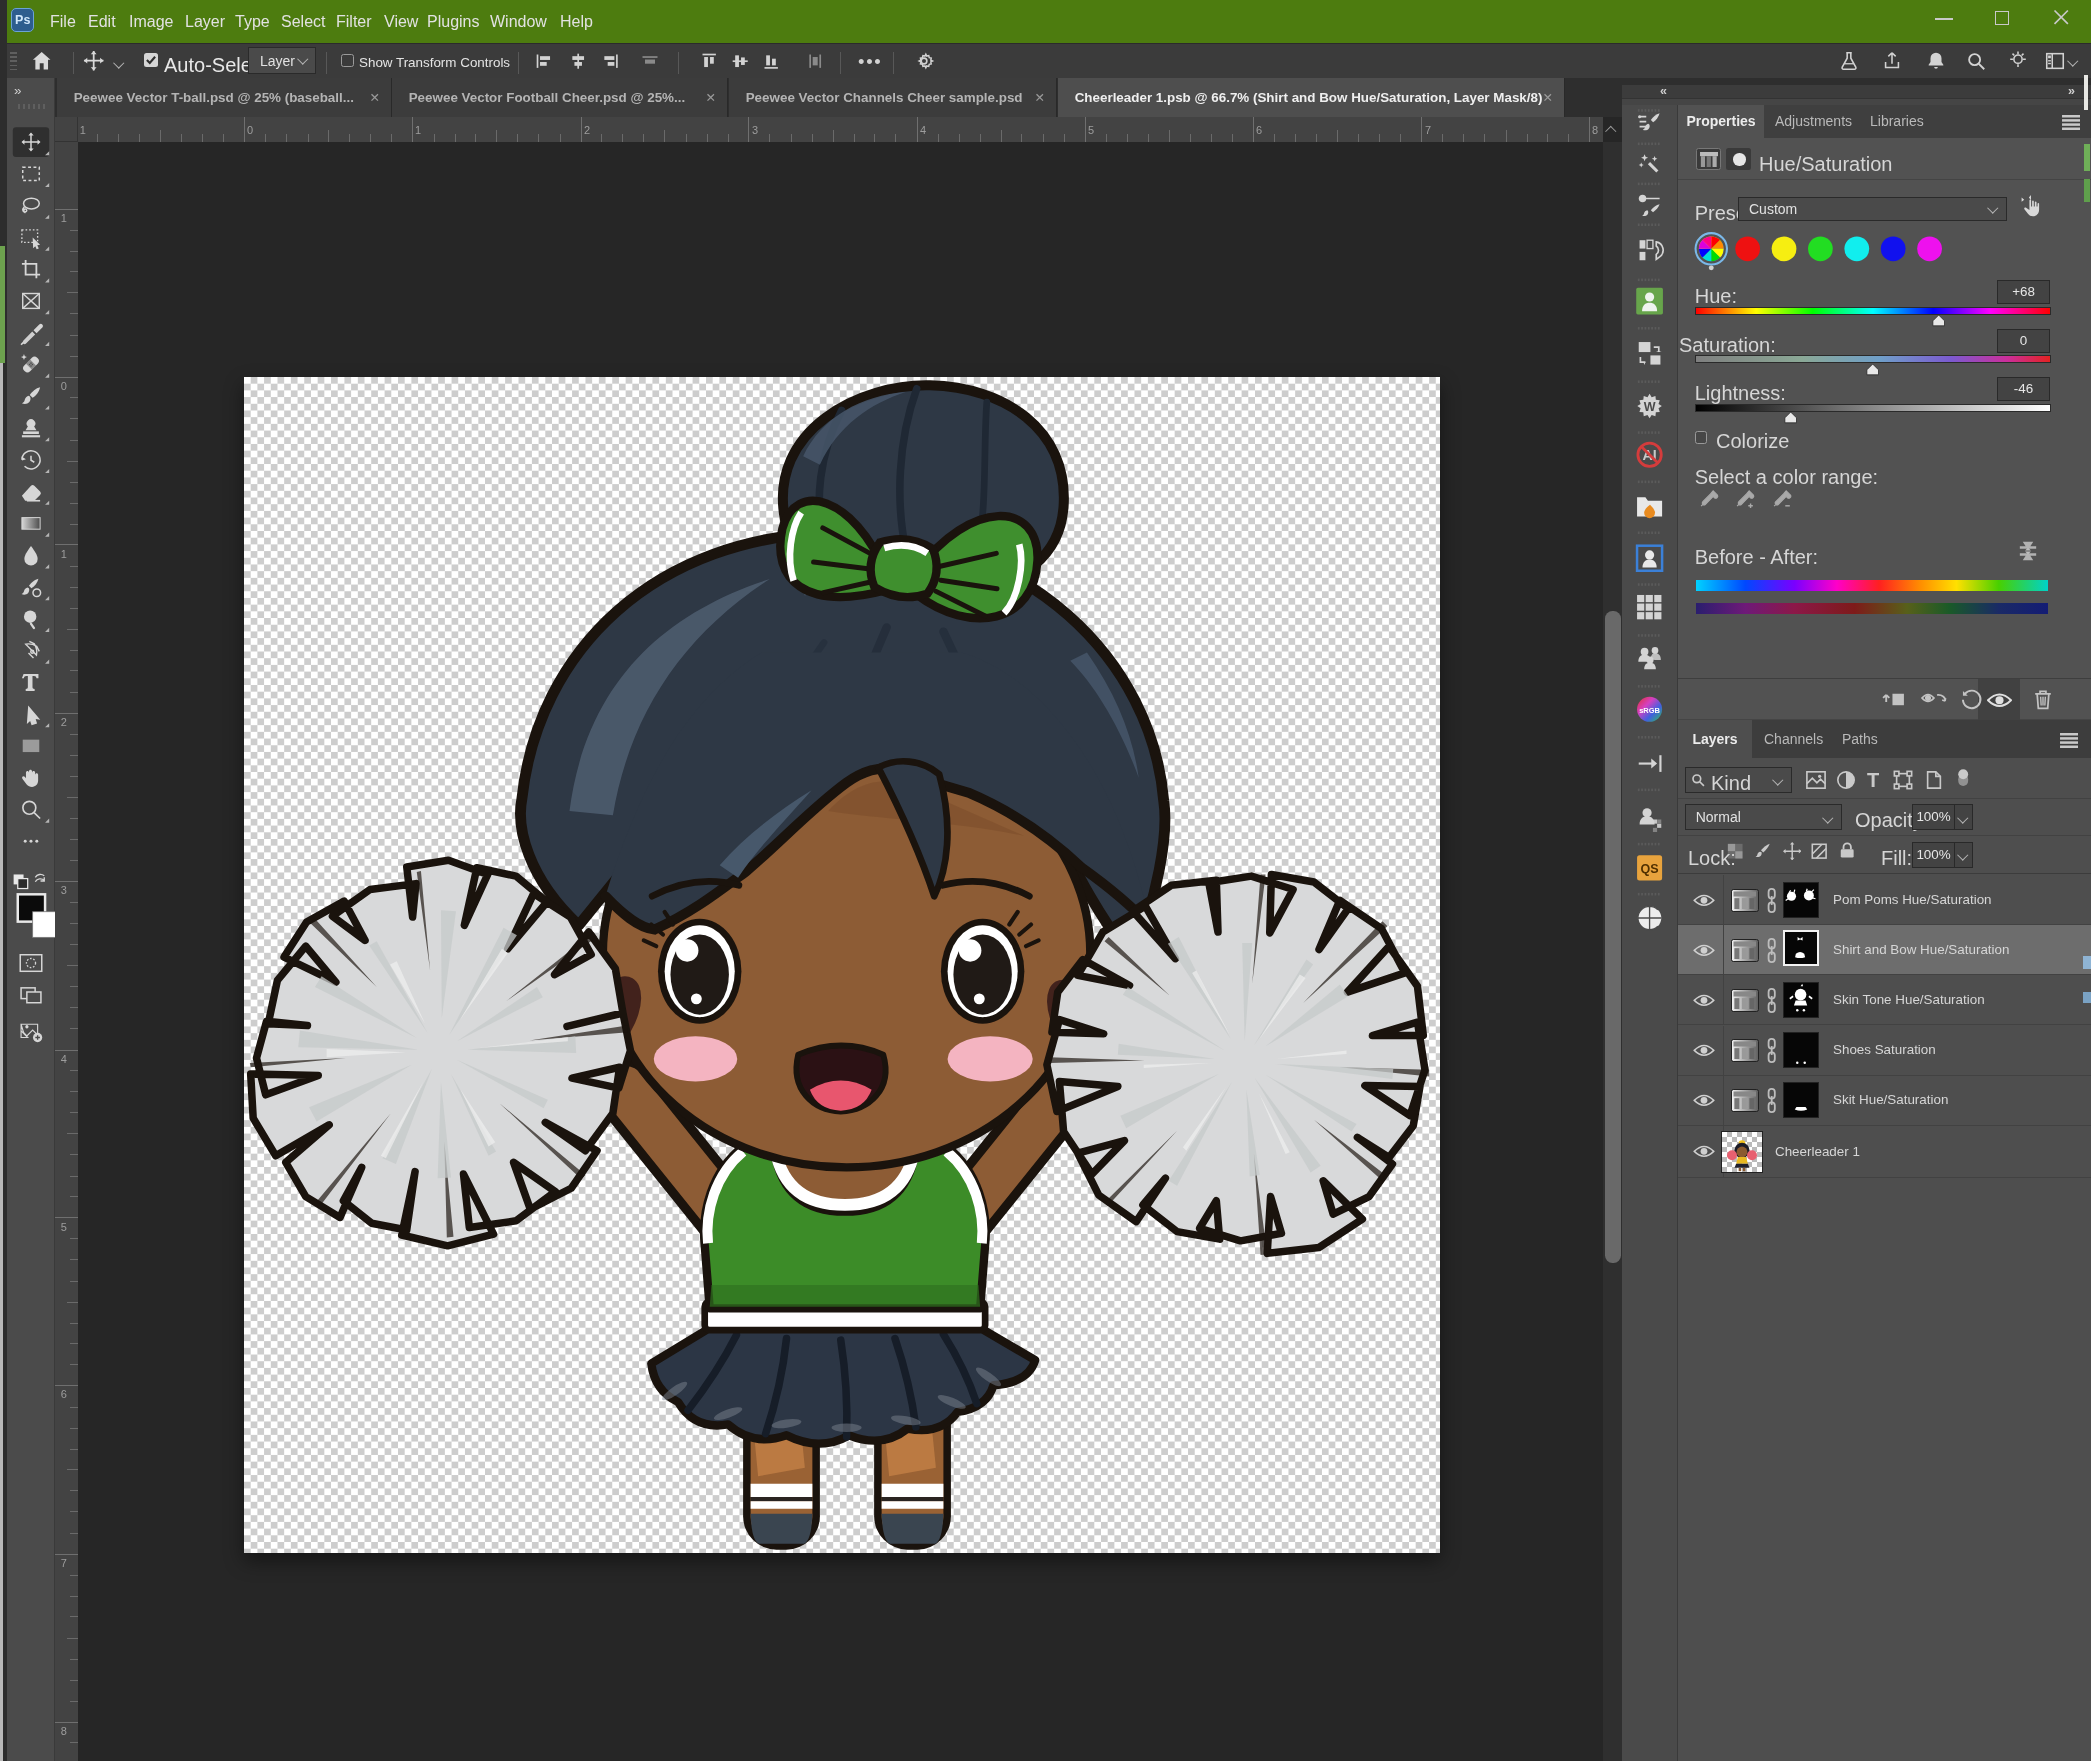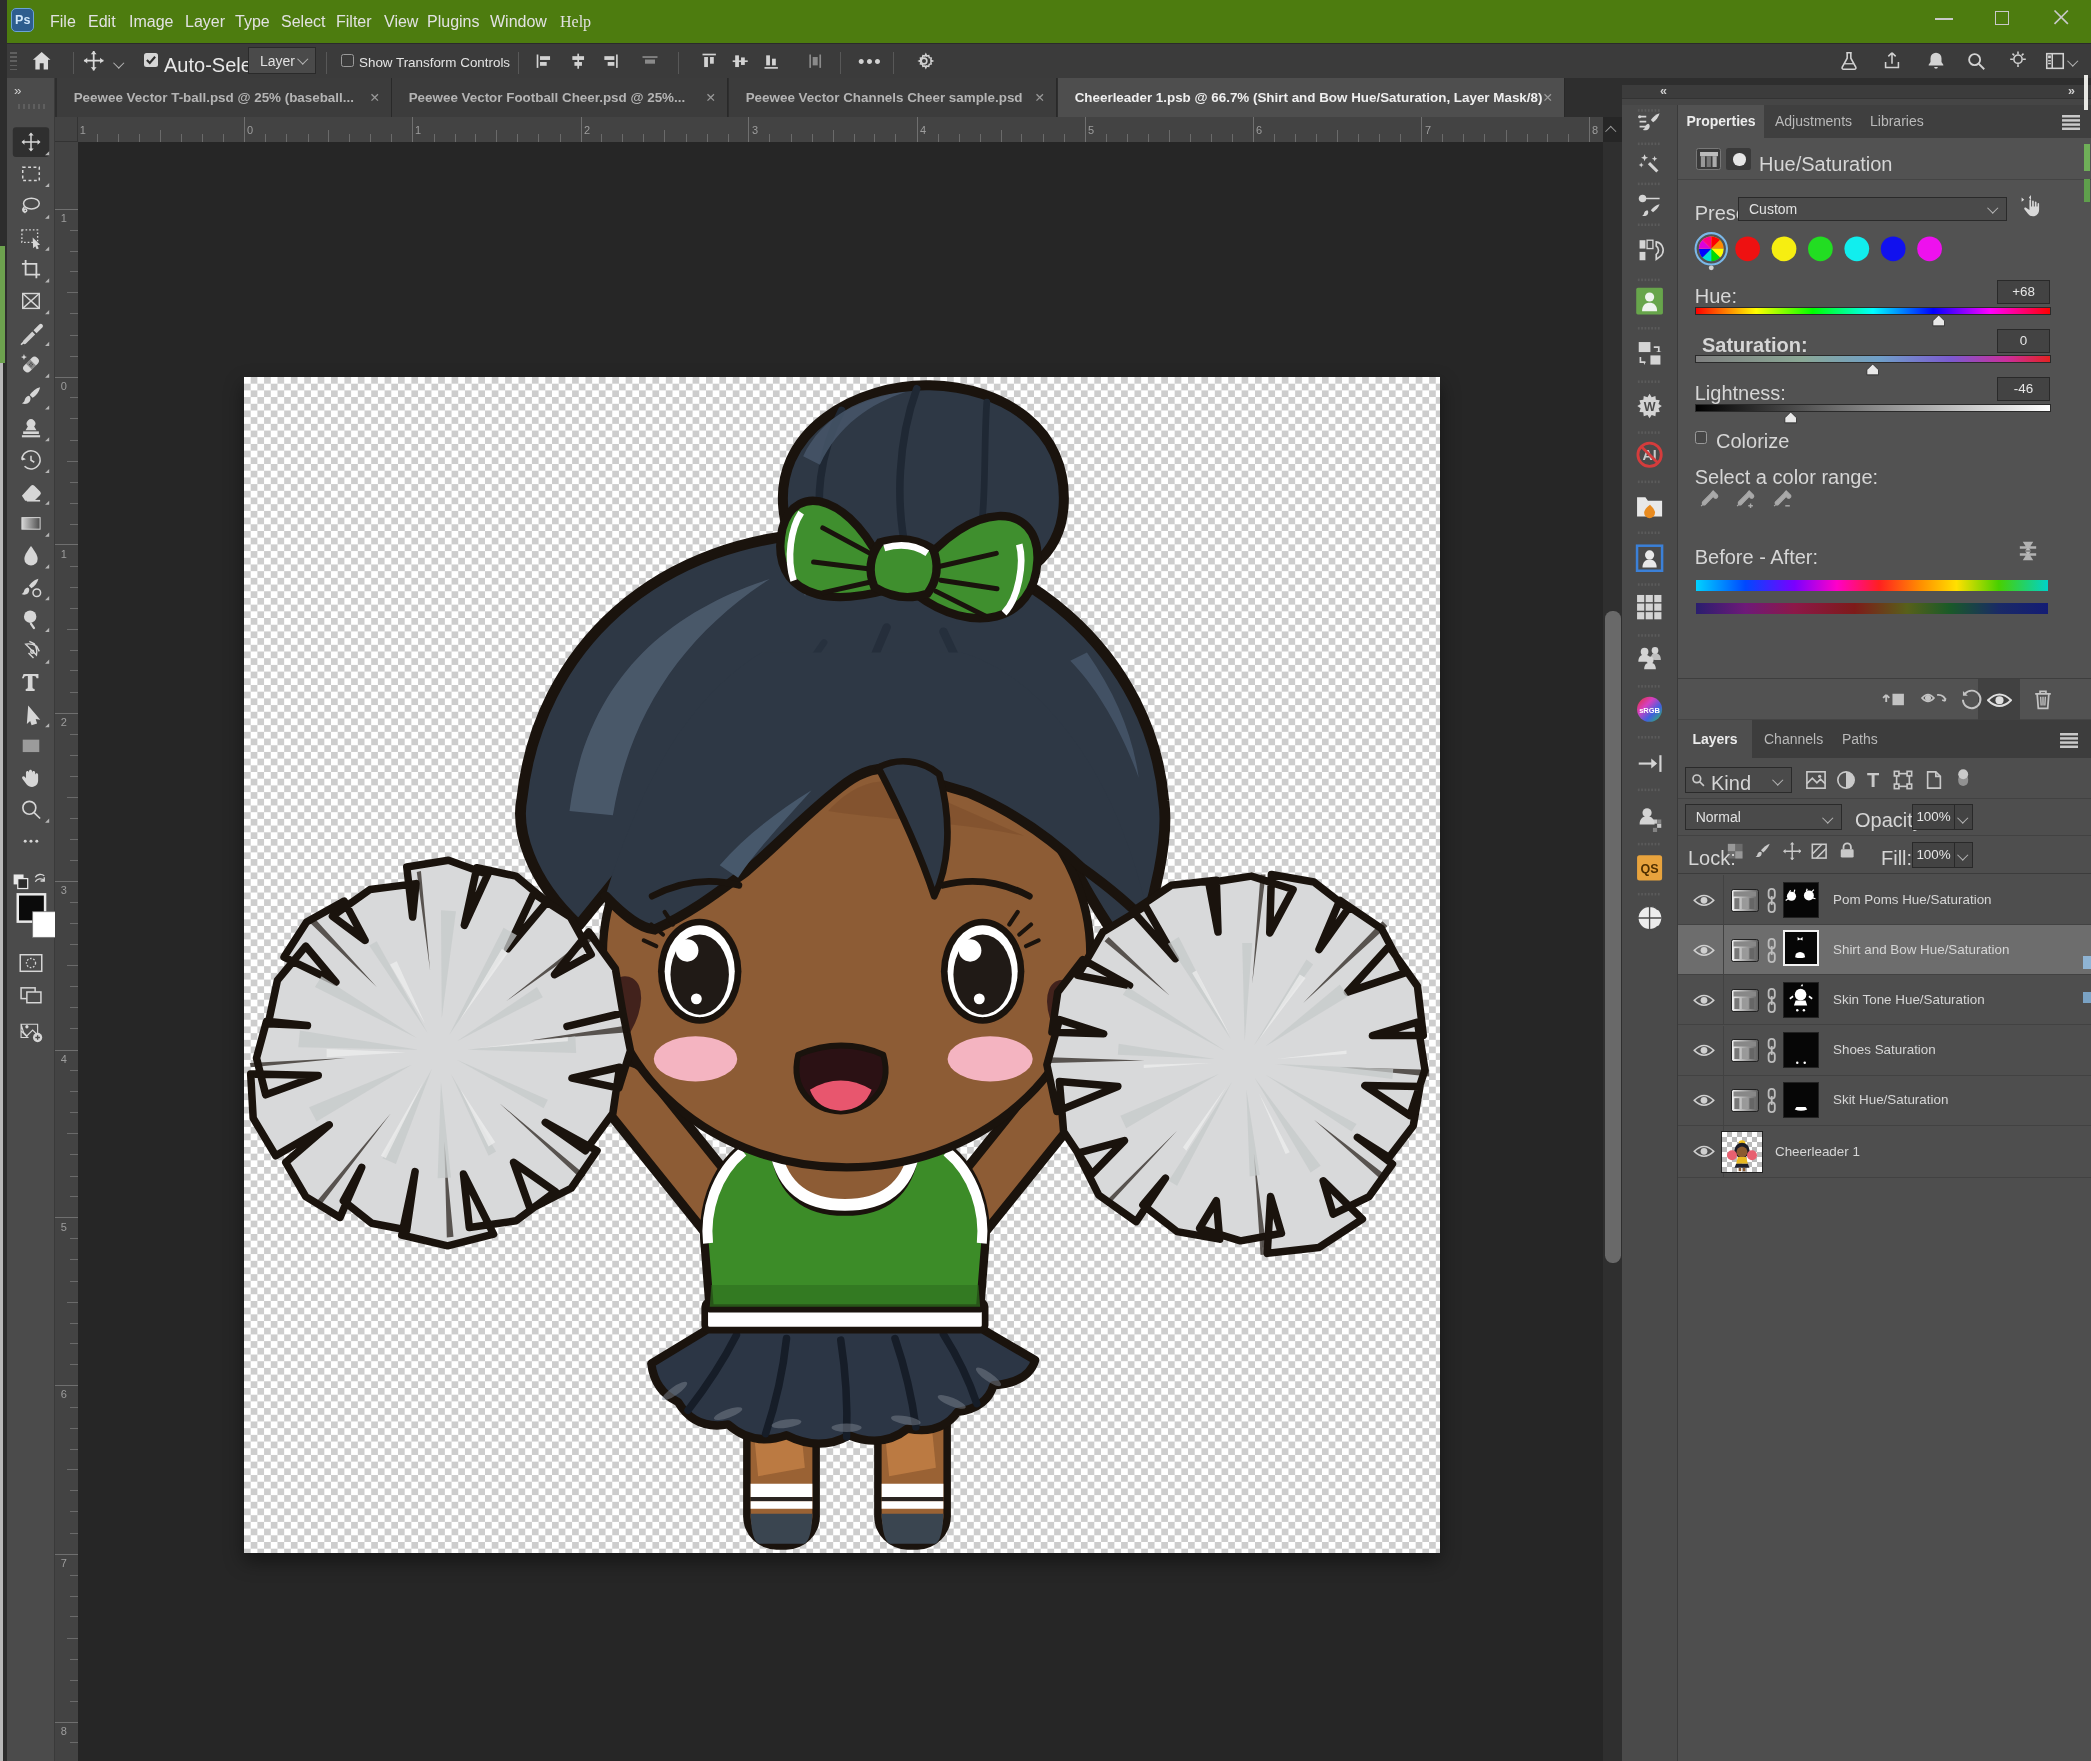--- a/index.html
+++ b/index.html
@@ -50,21 +50,21 @@
   <div class="mi" style="left:50px;">File</div>
   <div class="mi" style="left:88px;">Edit</div>
   <div class="mi" style="left:129px;">Image</div>
   <div class="mi" style="left:185px;">Layer</div>
   <div class="mi" style="left:235px;">Type</div>
   <div class="mi" style="left:281px;">Select</div>
   <div class="mi" style="left:336px;">Filter</div>
   <div class="mi" style="left:384px;">View</div>
   <div class="mi" style="left:427px;">Plugins</div>
   <div class="mi" style="left:490px;">Window</div>
-  <div class="mi" style="left:560px;font-family:Liberation Serif, serif;">Help</div>
+  <div class="mi" style="left:560px;">Help</div>
 </div>
 <div class="abs" style="left:1935px; top:18.4px; width:18.4px; height:1.7px; background:#c9c9c9;"></div>
 <div class="abs" style="left:1995px; top:11px; width:14px; height:14px; border:1.7px solid #c9c9c9;"></div>
 <svg class="abs" style="left:2052px; top:8.3px;" width="18.4" height="18.4" viewBox="0 0 22 22">
     <path d="M3 3 L19 19 M19 3 L3 19" stroke="#c9c9c9" stroke-width="2"></path>
   </svg>
 
 <div id="optbar" class="abs">
   <div class="grip" style="left:10px; top:8.3px; width:6.7px; height:18.4px; background-image:repeating-linear-gradient(to bottom,#5f5f5f 0 1.7px,transparent 1.7px 4.2px);"></div>
   <svg class="oicon" style="left:30px; top:5px;" width="23.4" height="23.4" viewBox="0 0 24 24">
@@ -1022,21 +1022,21 @@
 <circle cx="214" cy="24" r="15" fill="#11eeee"></circle>
 <circle cx="258" cy="24" r="15" fill="#1111ee"></circle>
 <circle cx="302" cy="24" r="15" fill="#ee11ee"></circle>
 </svg>
 <div class="lbl" style="left:16.7px; top:180px;">Hue:</div>
 <div class="vbox" style="left:319px; top:175px; width:53px; height:24px; line-height:22.5px;">+68</div>
 <div class="abs" style="left:16.7px; top:202px; width:356px; height:7.5px; border:0.8px solid #2a2a2a; background:linear-gradient(to right,#ff0000,#ffff00 17%,#00ff00 33%,#00ffff 50%,#0000ff 67%,#ff00ff 83%,#ff0000);"></div>
 <svg class="abs" style="left:254px; top:210px;" width="13.4" height="11.7" viewBox="0 0 16 14">
       <path d="M8 0 L15 7 L15 13 L1 13 L1 7 Z" fill="#e8e8e8" stroke="#2a2a2a" stroke-width="1"></path>
     </svg>
-<div class="lbl" style="left:24px; top:229px;font-weight:bold;">Saturation:</div>
+<div class="lbl" style="left:1px; top:229px;">Saturation:</div>
 <div class="vbox" style="left:319px; top:224px; width:53px; height:24px; line-height:22.5px;">0</div>
 <div class="abs" style="left:16.7px; top:250px; width:356px; height:7.5px; border:0.8px solid #2a2a2a; background:linear-gradient(to right,#7f7f7f,#8aa896 30%,#6f9fc9 52%,#7b5ad0 72%,#cc2e9a 88%,#e32222);"></div>
 <svg class="abs" style="left:188px; top:259px;" width="13.4" height="11.7" viewBox="0 0 16 14">
       <path d="M8 0 L15 7 L15 13 L1 13 L1 7 Z" fill="#e8e8e8" stroke="#2a2a2a" stroke-width="1"></path>
     </svg>
 <div class="lbl" style="left:16.7px; top:277px;">Lightness:</div>
 <div class="vbox" style="left:319px; top:272px; width:53px; height:24px; line-height:22.5px;">-46</div>
 <div class="abs" style="left:16.7px; top:299px; width:356px; height:7.5px; border:0.8px solid #2a2a2a; background:linear-gradient(to right,#000000,#888888 50%,#ffffff);"></div>
 <svg class="abs" style="left:106px; top:307px;" width="13.4" height="11.7" viewBox="0 0 16 14">
       <path d="M8 0 L15 7 L15 13 L1 13 L1 7 Z" fill="#e8e8e8" stroke="#2a2a2a" stroke-width="1"></path>

